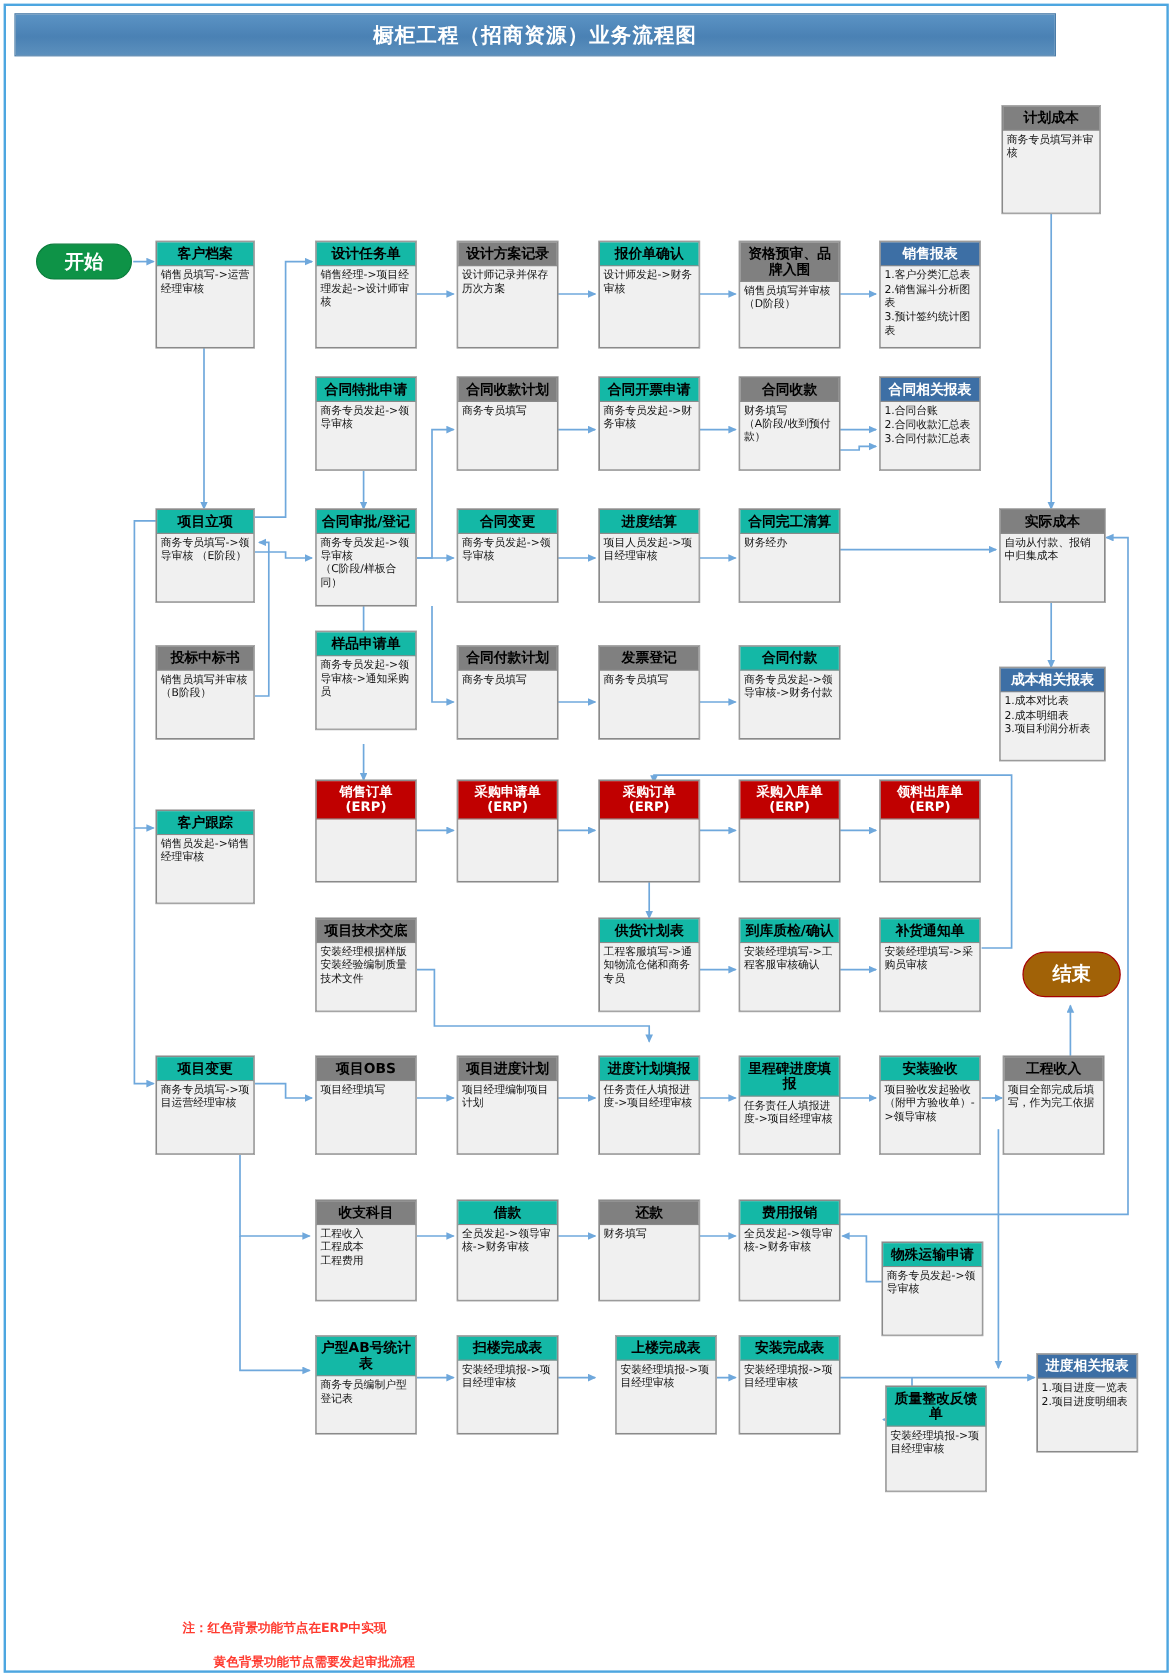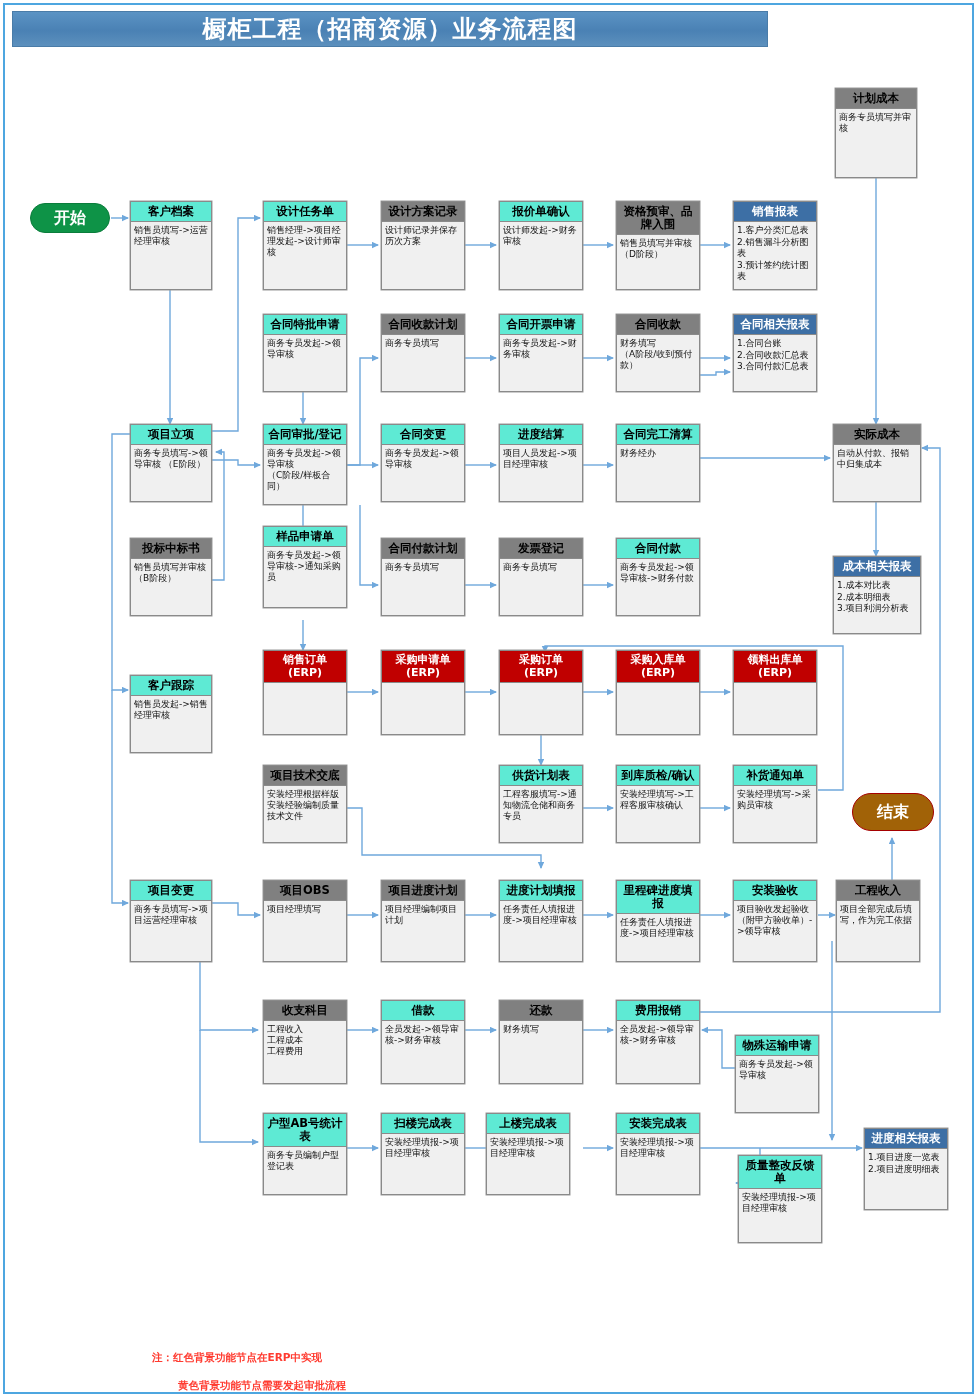--- a/index.html
+++ b/index.html
@@ -11,26 +11,26 @@
     background:#ffffff;
     overflow:hidden;
   }
   
   .frame{
     position:absolute;left:3px;top:3px;width:971px;height:1391px;
     border:2px solid #4da6e0;
     box-sizing:border-box;
   }
   .title-bar{
-    position:absolute;left:12px;top:11px;width:756px;height:36px;
+    position:absolute;left:12px;top:11px;width:868px;height:36px;
     background:linear-gradient(180deg,#5b93c4 0%,#4a81b4 55%,#5c90bd 100%);
     border:1px solid #4a7ca8;
     box-sizing:border-box;
     color:#ffffff;
-    font-size:24px;
+    font-size:17px;
     font-weight:bold;
     letter-spacing:1px;
     display:flex;align-items:center;justify-content:center;
   }
 
   
   svg.links{position:absolute;left:0;top:0;width:979px;height:1399px;}
 
   
   .node{
@@ -58,21 +58,21 @@
     flex:1;
     font-size:9px;
     line-height:11px;
     padding:3px 3px 2px 3px;
     color:#111;
     background:#f0f0f0;
     white-space:pre-line;
     overflow:hidden;
   }
   
-  .yellow .hdr{background:#5eead4;}
+  .yellow .hdr{background:#14b8a6;}
   .gray   .hdr{background:#808080;color:#000;}
   .blue   .hdr{background:#3d6fa5;color:#ffffff;}
   .red    .hdr{background:#c00000;color:#ffffff;}
   .red    .hdr{font-size:11px;line-height:12.5px;}
   .blue   .body{font-size:9px;line-height:11.5px;}
 
   
   .pill{
     position:absolute;box-sizing:border-box;
     border-radius:999px;
@@ -476,21 +476,21 @@
   <div class="node yellow" style="left:263px;top:1113px;width:84px;height:82px;">
     <div class="hdr">户型AB号统计表</div>
     <div class="body">商务专员编制户型登记表</div>
   </div>
 
   <div class="node yellow" style="left:381px;top:1113px;width:84px;height:82px;">
     <div class="hdr">扫楼完成表</div>
     <div class="body">安装经理填报-&gt;项目经理审核</div>
   </div>
 
-  <div class="node yellow" style="left:486px;top:1113px;width:84px;height:82px;">
+  <div class="node yellow" style="left:513px;top:1113px;width:84px;height:82px;">
     <div class="hdr">上楼完成表</div>
     <div class="body">安装经理填报-&gt;项目经理审核</div>
   </div>
 
   <div class="node yellow" style="left:616px;top:1113px;width:84px;height:82px;">
     <div class="hdr">安装完成表</div>
     <div class="body">安装经理填报-&gt;项目经理审核</div>
   </div>
 
   <div class="node yellow" style="left:738px;top:1155px;width:84px;height:88px;">

